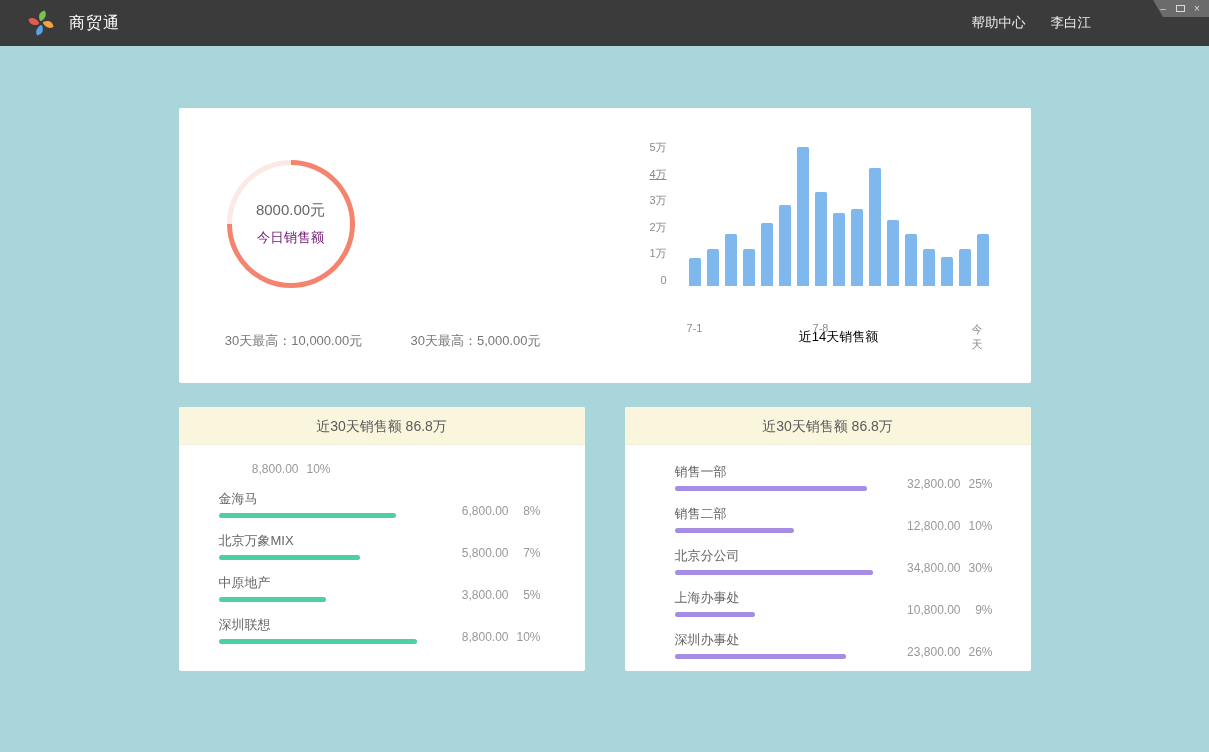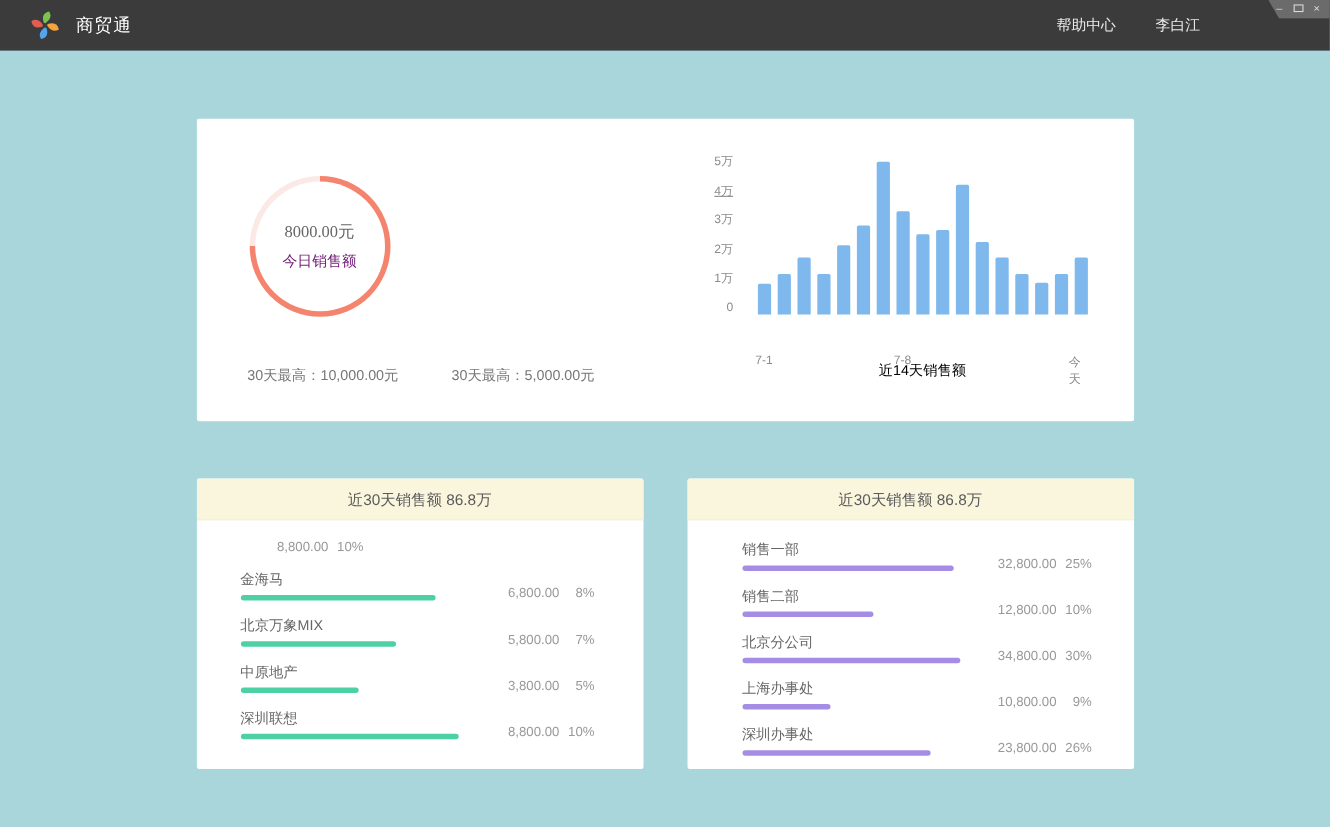--- a/index.html
+++ b/index.html
@@ -4,34 +4,34 @@
 <style>
   * { margin:0; padding:0; box-sizing:border-box; }
   html,body { width:1209px; height:752px; overflow:hidden;
     font-family:"Liberation Sans","DejaVu Sans",sans-serif; }
   body { background:#a8d6da; }
 
   
   .titlebar { position:relative; height:46px; background:#3b3b3b; display:flex; align-items:center; }
   .logo { margin-left:27px; width:28px; height:28px; }
   .app-title { margin-left:14px; color:#ffffff; font-size:16px; letter-spacing:1px; }
-  .titlebar-right { margin-left:auto; margin-right:118px; display:flex; align-items:center; gap:36px; }
+  .titlebar-right { margin-left:auto; margin-right:118px; display:flex; align-items:center; gap:25px; }
   .titlebar-link { color:#eaeaea; font-size:13.5px; cursor:pointer; }
   .win-controls { position:absolute; top:0; right:0; width:64px; height:17px; background:#6b6b6b;
     clip-path:polygon(8px 0,100% 0,100% 100%,18px 100%);
     display:flex; align-items:center; justify-content:flex-end; gap:7px; padding-right:7px; }
   .wc { color:#d9d9d9; font-size:10px; line-height:10px; width:10px; text-align:center; cursor:pointer; }
   .wc-max-box { width:9px; height:7px; border:1px solid #d9d9d9; display:inline-block; }
 
   
   .card { background:#ffffff; border-radius:2px; }
   .top-card { position:relative; width:852px; height:275px; margin:62px auto 0; }
 
   .ring { position:absolute; width:128px; height:128px; border-radius:50%; top:52px; }
-  .ring-1 { left:48px;font-family:Liberation Serif, serif; }
+  .ring-1 { left:48px; }
   .ring-2 { left:233px; }
   .ring-hole { position:absolute; inset:5px; background:#ffffff; border-radius:50%;
     display:flex; flex-direction:column; align-items:center; justify-content:center; gap:9px; }
   .ring-value { font-size:15px; color:#666666; }
   .ring-label { font-size:13.5px; color:#701a75; }
   .footnote { position:absolute; top:224px; width:230px; text-align:center; font-size:13px; color:#777777; }
   .footnote-1 { left:0; }
   .footnote-2 { left:182px; }
 
   
@@ -39,21 +39,21 @@
   .ytick { position:absolute; left:0; width:28px; text-align:right; font-size:11px; line-height:13px; color:#8b8b8b; }
   .vbars { position:absolute; left:50px; top:39px; width:300px; height:139px;
     display:flex; align-items:flex-end; gap:6px; }
   .vbar { width:12px; border-radius:1.5px 1.5px 0 0; }
   .xtick { position:absolute; top:189px; transform:translateX(-50%); font-size:11px; color:#8b8b8b;margin-top:25px; }
   .xt0 { left:56px; } .xt1 { left:182px; } .xt2 { left:342px; }
   .chart-caption { position:absolute; left:50px; top:220px; width:300px; text-align:center;
     font-size:13px; color:#000000; }
 
   
-  .panels { width:852px; margin:52px auto 0; display:flex; justify-content:space-between; }
+  .panels { width:852px; margin:24px auto 0; display:flex; justify-content:space-between; }
   .panel { width:406px; height:264px; overflow:hidden; }
   .panel-header { height:38px; line-height:38px; text-align:center; background:#faf6de;
     font-size:14px; color:#5a5a5a; border-bottom:1px solid #f3eed9; }
   .panel-body { padding:18px 44px 0 40px; }
   .panel--purple .panel-body { padding:18px 38px 0 50px; }
   .prow { display:flex; align-items:flex-end; margin-bottom:14px; }
   .pleft { flex:1; }
   .plabel { font-size:13px; color:#666666; margin-bottom:5px; }
   .pbar { height:5px; border-radius:2.5px; }
   .pval { width:80px; text-align:right; font-size:12px; color:#999999; line-height:13px; }

